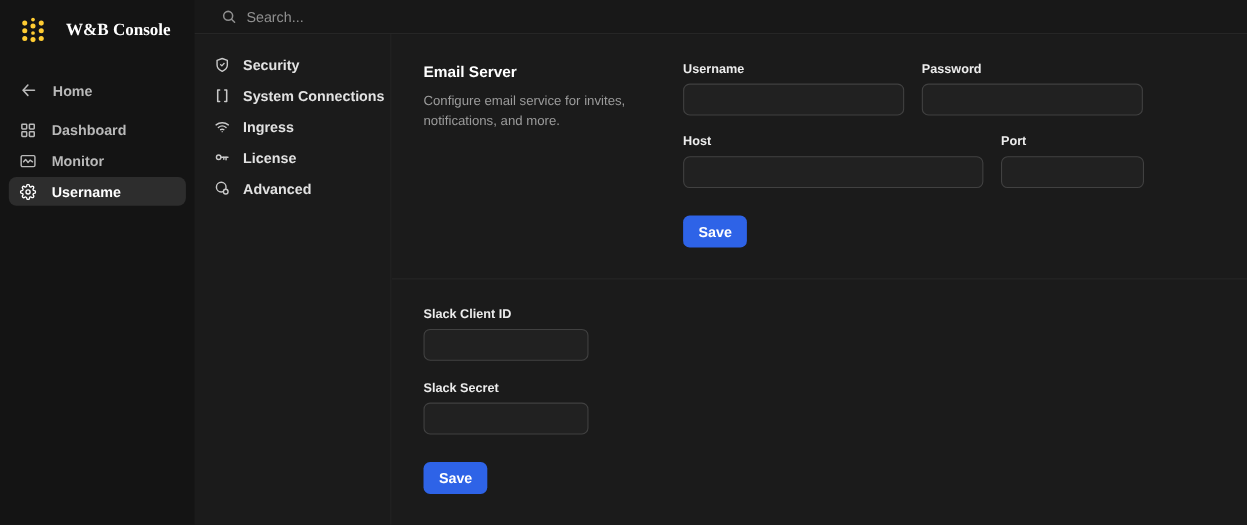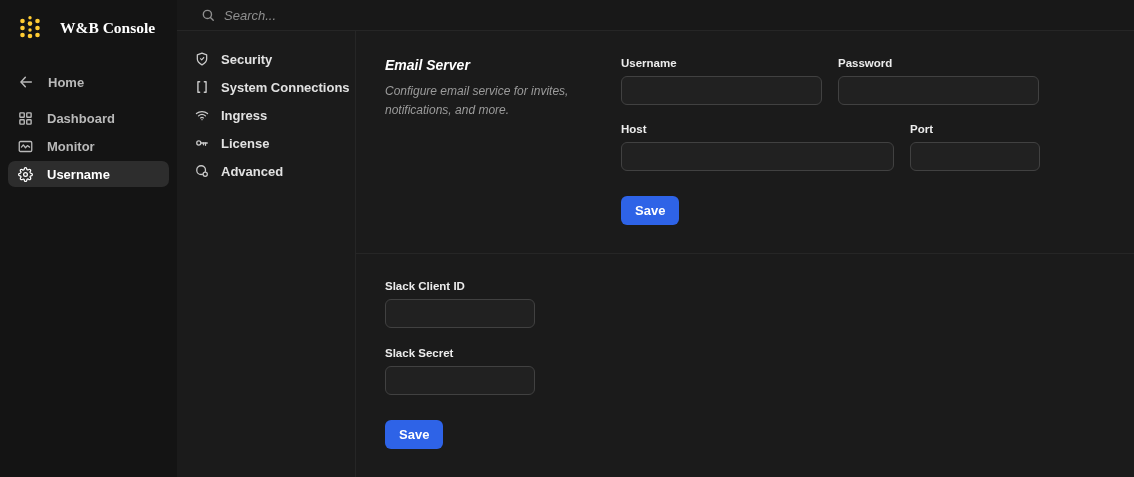--- a/index.html
+++ b/index.html
@@ -42,21 +42,21 @@
   
   .right-region { flex: 1; display: flex; flex-direction: column; height: 100%; }
   .topbar {
     height: 31px; flex-shrink: 0;
     display: flex; align-items: center; gap: 9px;
     padding-left: 24px;
     background: #181818;
     border-bottom: 1px solid #262626;
     color: #8f8f8f;
   }
-  .topbar-search { display: flex; align-items: center; gap: 9px; cursor: text; width: 100%; height: 100%; font-style: italic; }
+  .topbar-search { display: flex; align-items: center; gap: 9px; cursor: text; width: 100%; height: 100%; }
   .search-text { font-size: 13px; color: #8f8f8f; }
 
   .lower { flex: 1; display: flex; min-height: 0; }
 
   
   .settings-sidebar {
     width: 179px; flex-shrink: 0;
     border-right: 1px solid #262626;
     padding-top: 14px;
     background: #1b1b1b;
@@ -76,21 +76,21 @@
   }
   .snav-item.selected .icn { color: #82a9ea; }
 
   
   .main { flex: 1; overflow: hidden; background: #1b1b1b; }
   .section {
     display: flex;
     padding: 26px 0 28px 29px;
   }
   .section + .section { border-top: 1px solid #262626; }
-  .section-info { width: 236px; flex-shrink: 0; font-style: italic; }
+  .section-info { width: 236px; flex-shrink: 0; }
   .section-title { color: #ffffff; font-size: 14px; font-weight: 700; }
   .section-desc {
     margin-top: 9px; color: #9b9b9b; font-size: 12px;
     line-height: 1.55; max-width: 205px;
   }
   .section-form { flex: 1; }
   .form-row { display: flex; gap: 16px; }
   .form-row + .form-row { margin-top: 18px; }
   .field-label {
     display: block;

